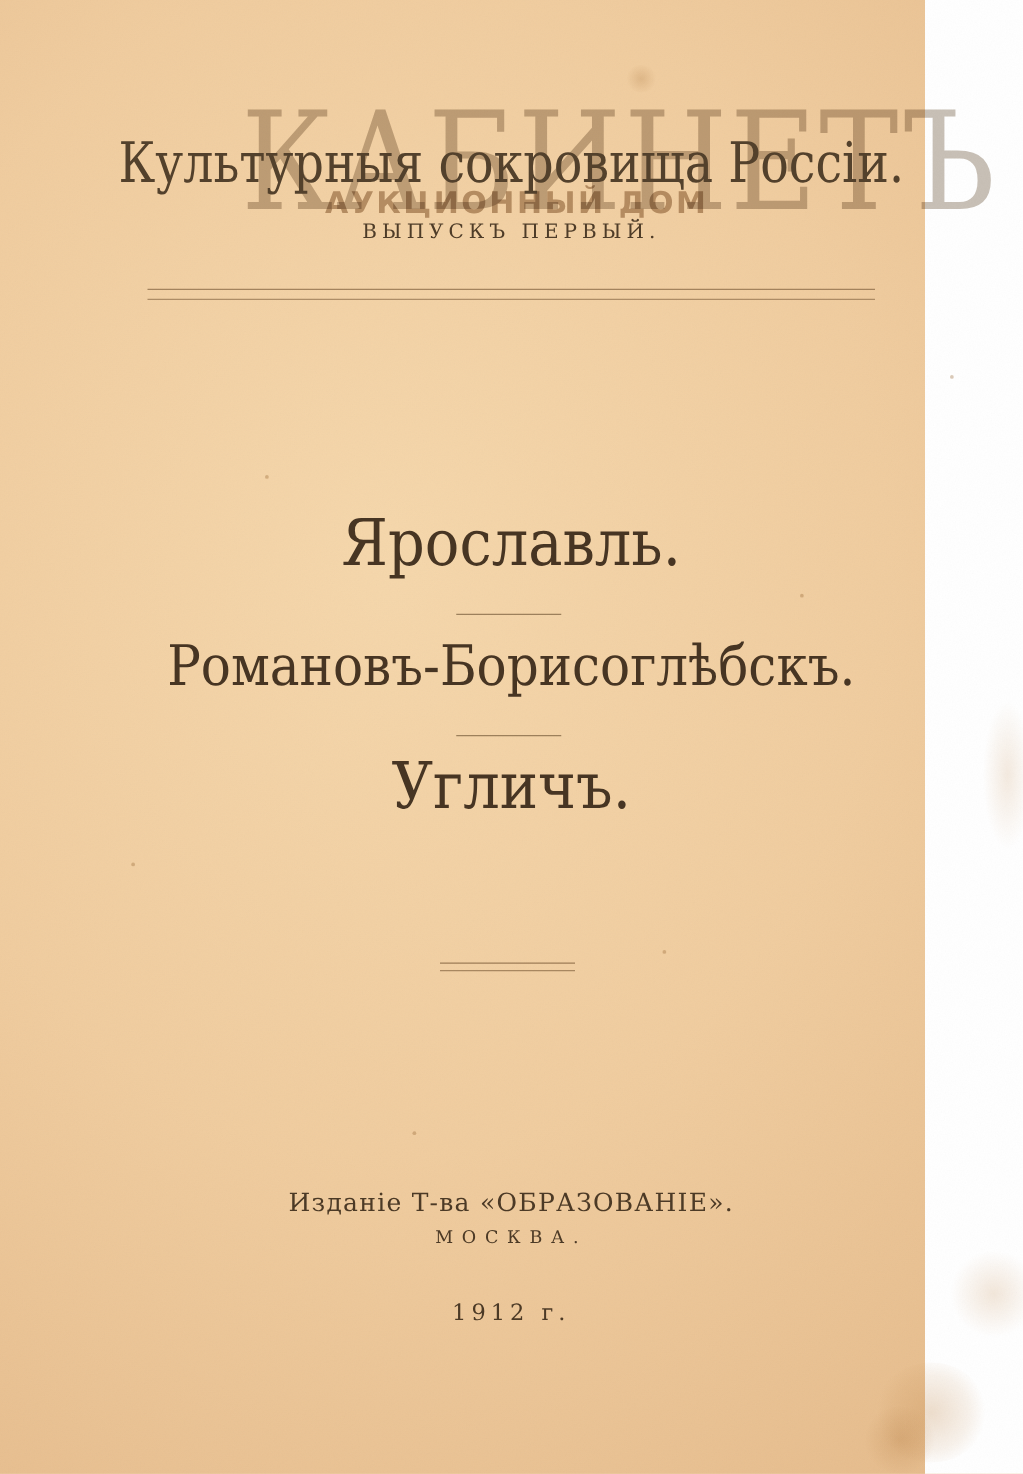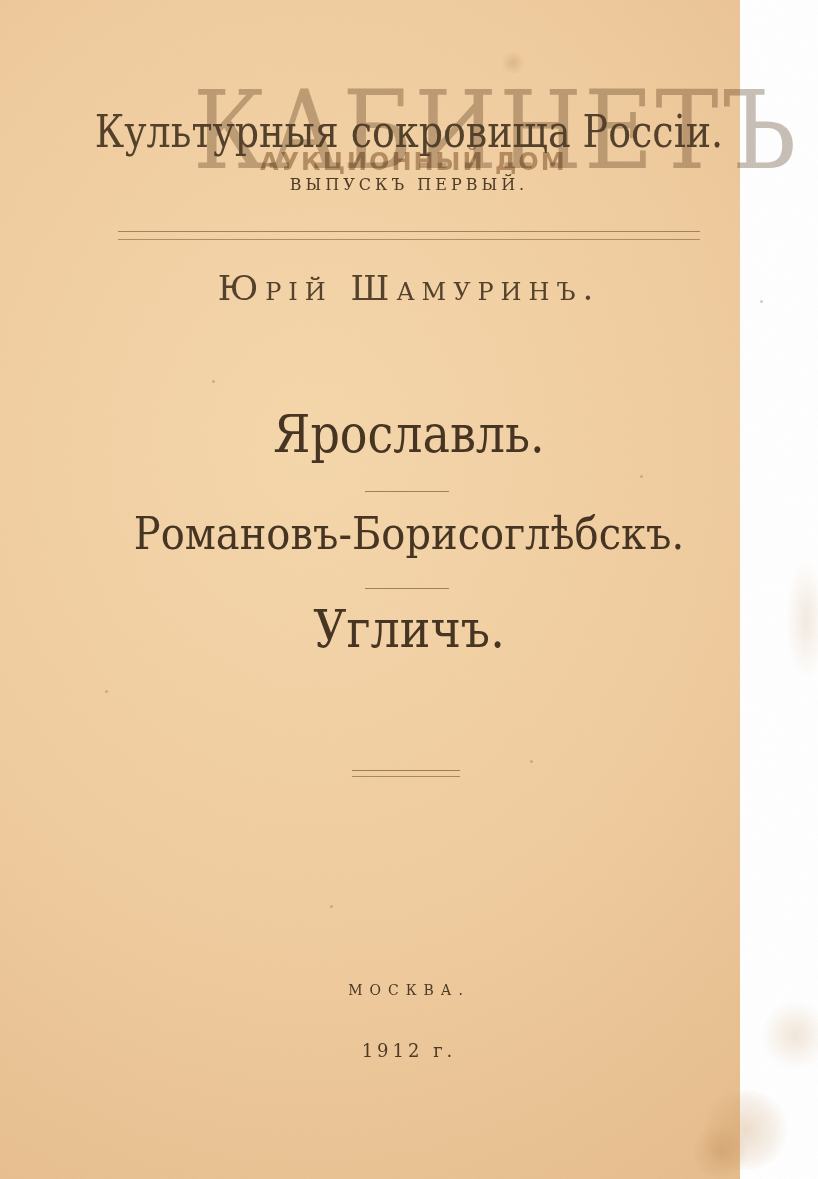--- a/index.html
+++ b/index.html
@@ -193,26 +193,26 @@
   </svg>
 
   <div class="wm wm-primary">КАБИНЕТЪ</div>
   <div class="wm wm-secondary">АУКЦИОННЫЙ ДОМ</div>
 
   <div class="line series-title">Культурныя сокровища Россіи.</div>
   <div class="line issue-line">ВЫПУСКЪ  ПЕРВЫЙ.</div>
 
   <div class="rule double-rule-top"></div>
 
-  <div class="line author-line">Юрій Шамуринъ.</div>
 
   <div class="line main-title title-1">Ярославль.</div>
   <div class="rule small-rule small-rule-a"></div>
   <div class="line main-title title-2">Романовъ-Борисоглѣбскъ.</div>
   <div class="rule small-rule small-rule-b"></div>
   <div class="line main-title title-3">Угличъ.</div>
 
   <div class="rule double-rule-mid"></div>
 
+  <div class="line imprint-publisher">Изданіе Т-ва «ОБРАЗОВАНІЕ».</div>
   <div class="line imprint-city">МОСКВА.</div>
   <div class="line imprint-year">1912 г.</div>
 
 </div>
 
 </body></html>

